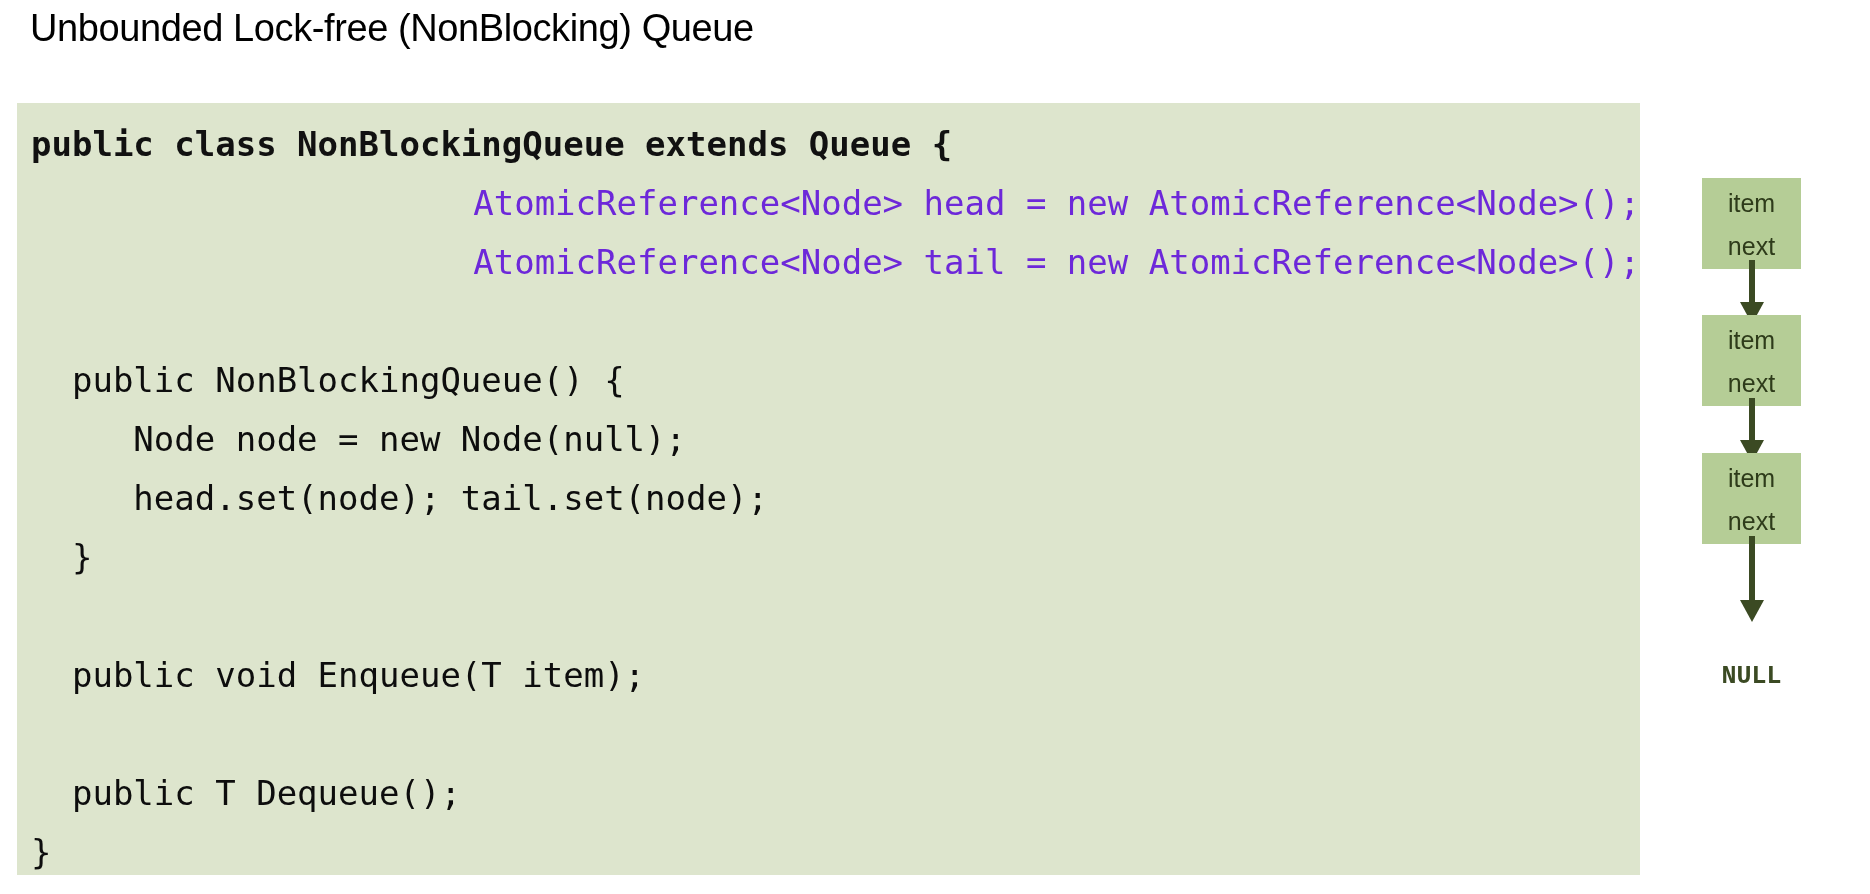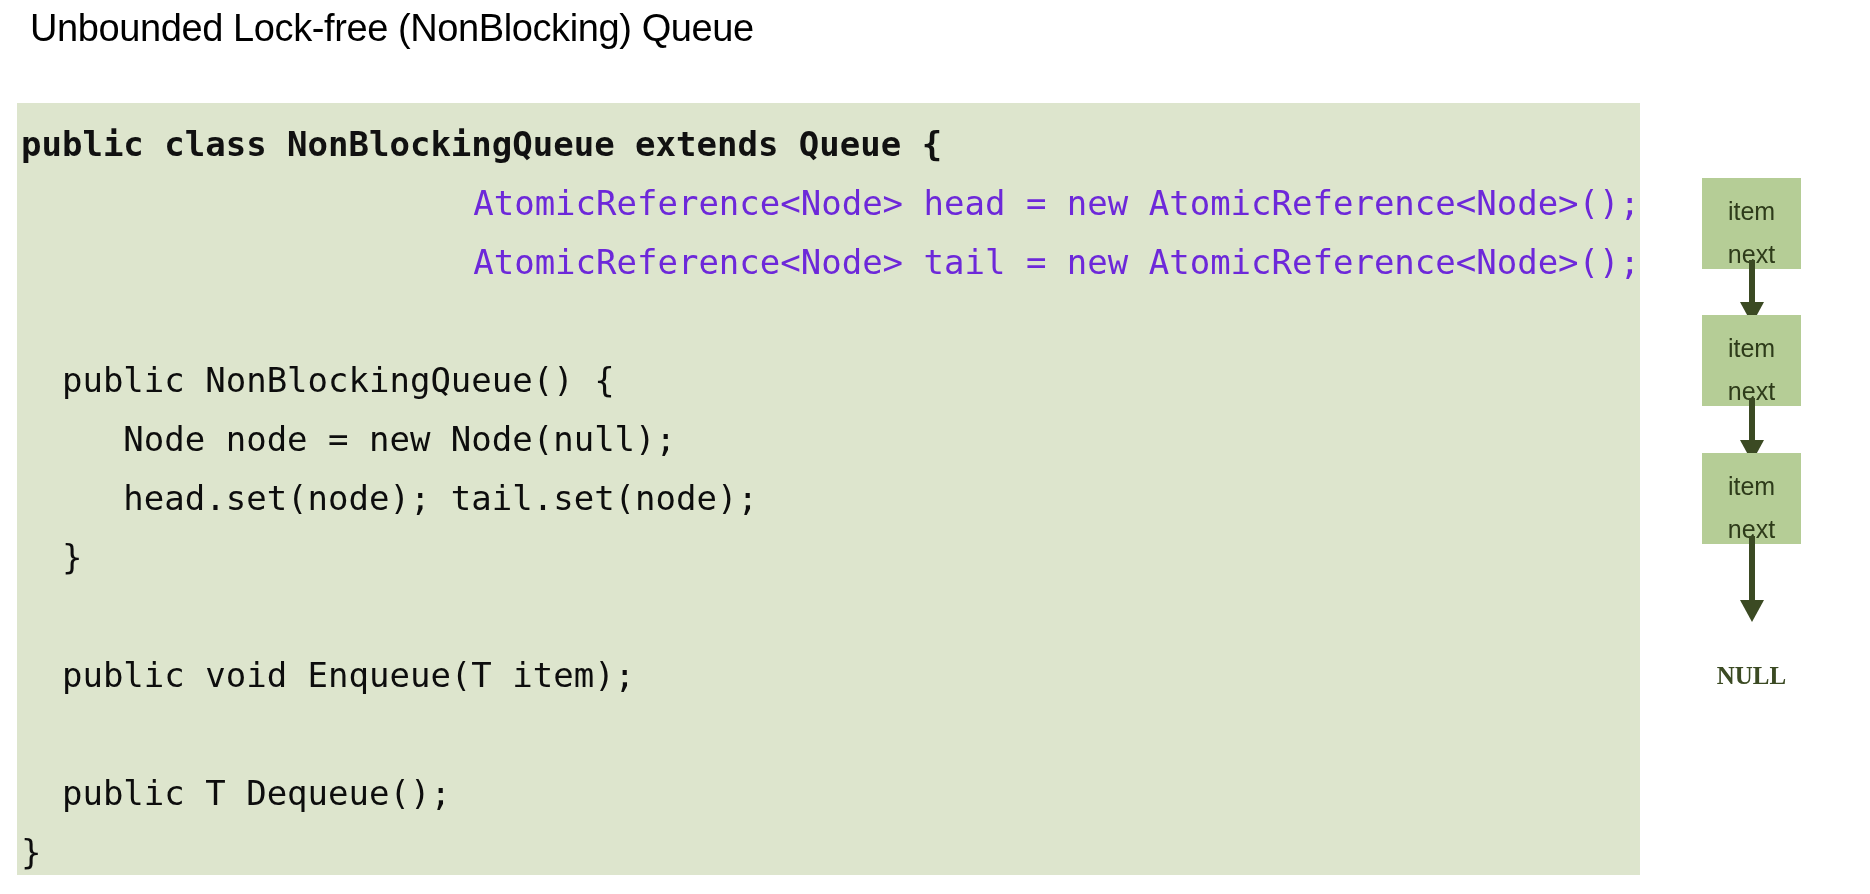--- a/index.html
+++ b/index.html
@@ -31,21 +31,21 @@
 
   
   #code-panel {
     position: absolute;
     left: 17px;
     top: 103px;
     width: 1623px;
     height: 772px;
     background: #DDE5CD;
     box-sizing: border-box;
-    padding: 12px 0 0 4px;
+    padding: 12px 0 0 14px;
   }
   #code-listing {
     margin: 0;
     font-family: "DejaVu Sans Mono", "Liberation Mono", monospace;
     font-size: 34px;
     line-height: 59px;
     color: #0d0d0d;
     white-space: pre;
     letter-spacing: 0px;
   }
@@ -78,21 +78,21 @@
     position: absolute;
     left: 42px;
     width: 99px;
     height: 91px;
     background: #B5CD96;
     color: #2E3B1A;
     font-family: "Liberation Sans", sans-serif;
     font-size: 25px;
     line-height: 43px;
     text-align: center;
-    padding-top: 12px;
+    padding-top: 4px;
     box-sizing: border-box;
   }
   .node-box .node-field {
     display: block;
   }
   #node-box-1 { top: 38px; }
   #node-box-2 { top: 175px; }
   #node-box-3 { top: 313px; }
 
   .arrow {
@@ -127,21 +127,21 @@
   #arrow-3 { top: 396px; height: 96px; }
   #arrow-3 .shaft { height: 72px; }
   #arrow-3 .head  { top: 64px; }
 
   #null-label {
     position: absolute;
     left: 42px;
     top: 522px;
     width: 99px;
     text-align: center;
-    font-family: Liberation Serif, serif;
+    font-family: Liberation Mono, monospace;
     font-size: 25px;
     font-weight: bold;
     color: #3B4A23;
   }
 </style>
 </head>
 <body>
 
 <div id="slide-title">Unbounded Lock-free (NonBlocking) Queue</div>
 

